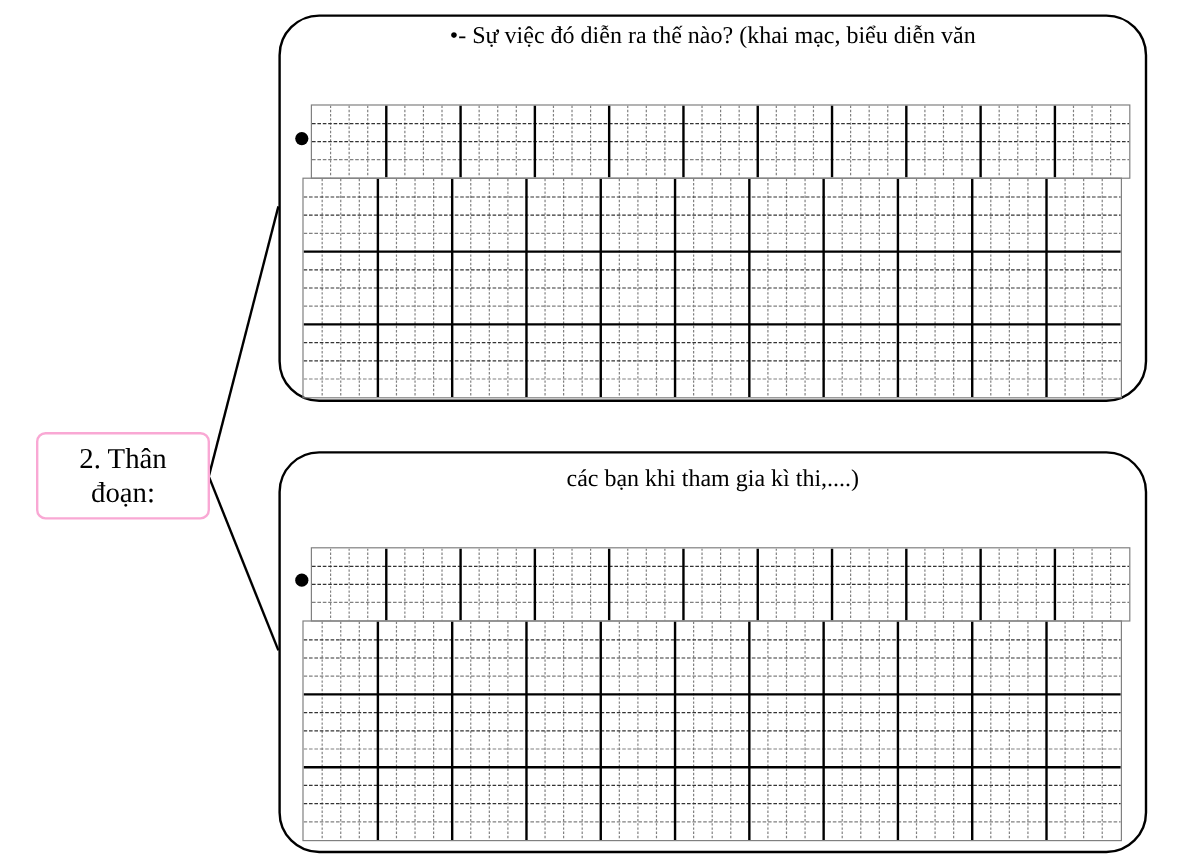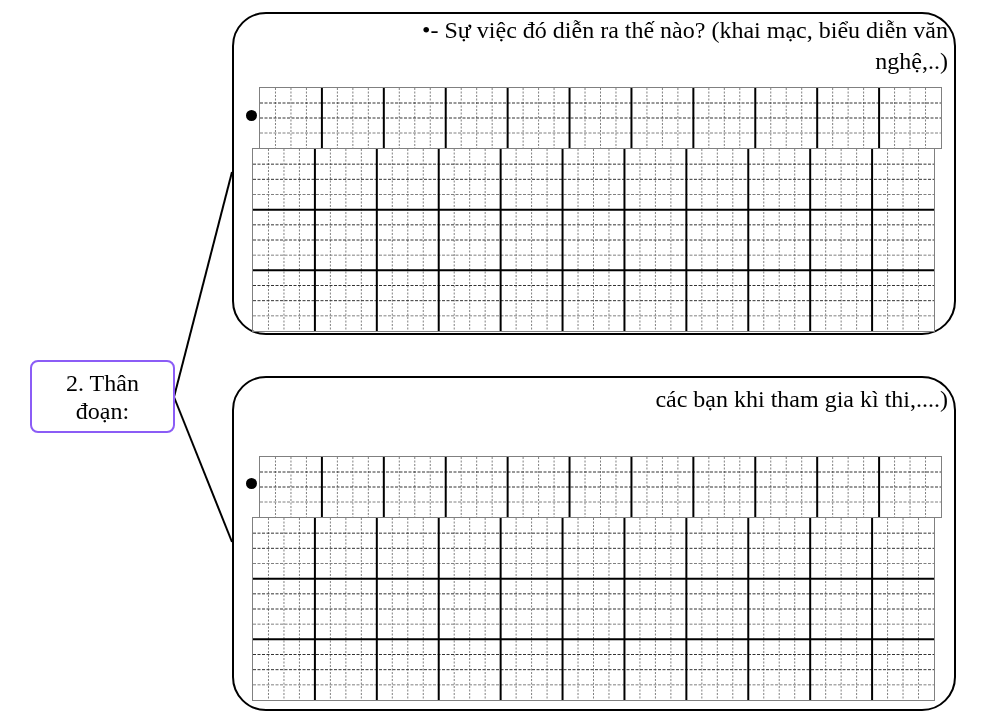--- a/index.html
+++ b/index.html
@@ -1,20 +1,20 @@
 <!DOCTYPE html>
 <html><head>
 <meta charset="utf-8">
 <style>
   html, body { margin: 0; padding: 0; background: #ffffff; }
   body { width: 990px; height: 720px; position: relative; overflow: hidden;
          font-family: "Liberation Serif", "DejaVu Serif", serif; color: #000; }
   .panel { position: absolute; border: 2px solid #000; border-radius: 34px; box-sizing: border-box; background: #fff; }
-  .prompt { position: absolute; text-align: right; font-size: 24px; line-height: 31px; }
-  .label-box { position: absolute; border: 2px solid #8b5cf6; border-radius: 8px; box-sizing: border-box;
+  .prompt { position: absolute; text-align: center; font-size: 20px; line-height: 31px; }
+  .label-box { position: absolute; border: 2px solid #f9a8d4; border-radius: 8px; box-sizing: border-box;
                text-align: center; font-size: 24px; line-height: 28px; background: #fff;
                display: flex; align-items: center; justify-content: center; }
   .grid { position: absolute; box-sizing: border-box; border: 1.5px solid #808080; }
   .dot { position: absolute; width: 11px; height: 11px; border-radius: 50%; background: #000; }
   svg { position: absolute; left: 0; top: 0; }
 </style>
 </head>
 <body>
 
 <svg width="990" height="720">
@@ -22,21 +22,20 @@
   <line x1="174" y1="397" x2="232" y2="542" stroke="#000" stroke-width="2"></line>
 </svg>
 
 <div class="label-box" style="left:30px; top:360px; width:145px; height:73px;">
   <span style="display:block; width:100px;">2. Thân đoạn:</span>
 </div>
 
 <div class="panel" style="left:232px; top:12px; width:724px; height:323px;"></div>
 <div class="prompt" style="left:240px; top:15px; width:708px;">
   <div>•- Sự việc đó diễn ra thế nào? (khai mạc, biểu diễn văn</div>
-  <div>nghệ,..)</div>
 </div>
 <div class="dot" style="left:246px; top:110px;"></div>
 <div id="g1a" class="grid" style="left:259px; top:87px; width:683px; height:62px;">
     <svg width="681" height="60">
       <line x1="15.477272727272727" y1="0" x2="15.477272727272727" y2="60" stroke="#808080" stroke-width="1" stroke-dasharray="2,1.5"></line>
       <line x1="30.954545454545453" y1="0" x2="30.954545454545453" y2="60" stroke="#808080" stroke-width="1" stroke-dasharray="2,1.5"></line>
       <line x1="46.43181818181818" y1="0" x2="46.43181818181818" y2="60" stroke="#808080" stroke-width="1" stroke-dasharray="2,1.5"></line>
       <line x1="77.38636363636363" y1="0" x2="77.38636363636363" y2="60" stroke="#808080" stroke-width="1" stroke-dasharray="2,1.5"></line>
       <line x1="92.86363636363636" y1="0" x2="92.86363636363636" y2="60" stroke="#808080" stroke-width="1" stroke-dasharray="2,1.5"></line>
       <line x1="108.3409090909091" y1="0" x2="108.3409090909091" y2="60" stroke="#808080" stroke-width="1" stroke-dasharray="2,1.5"></line>

